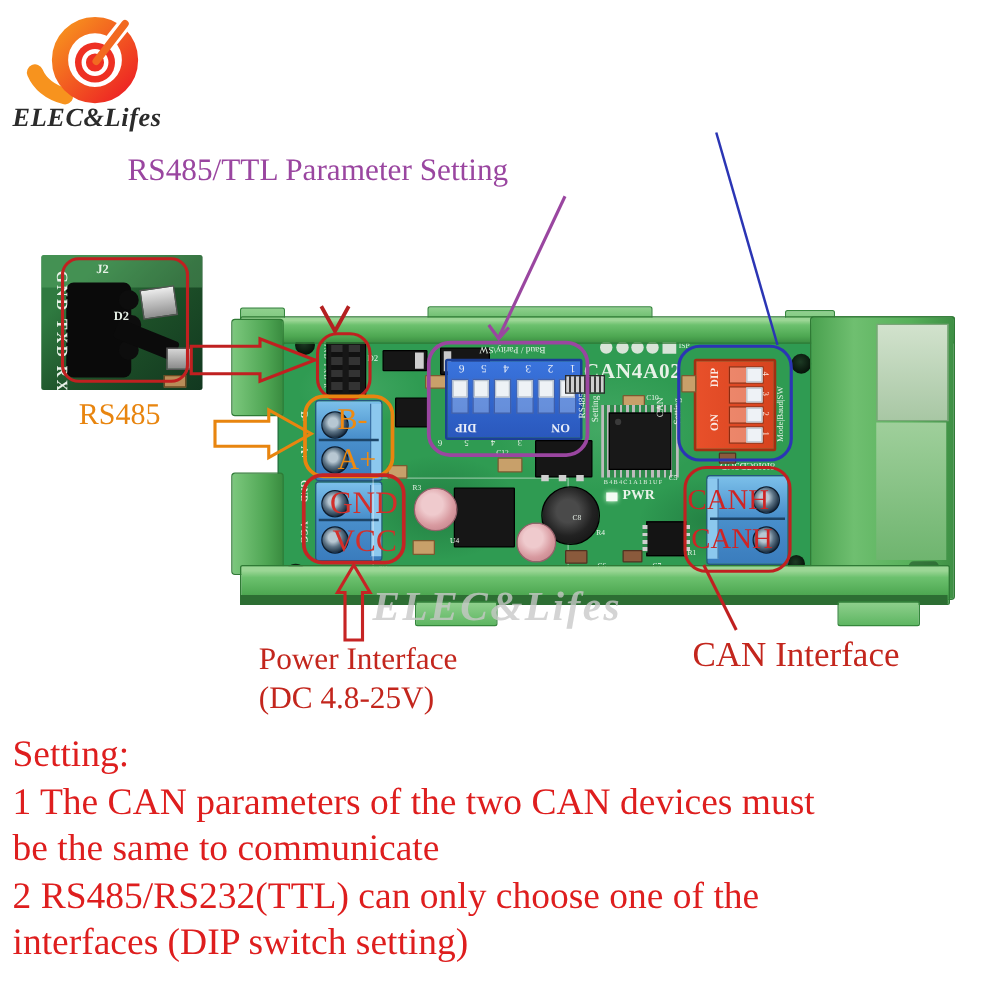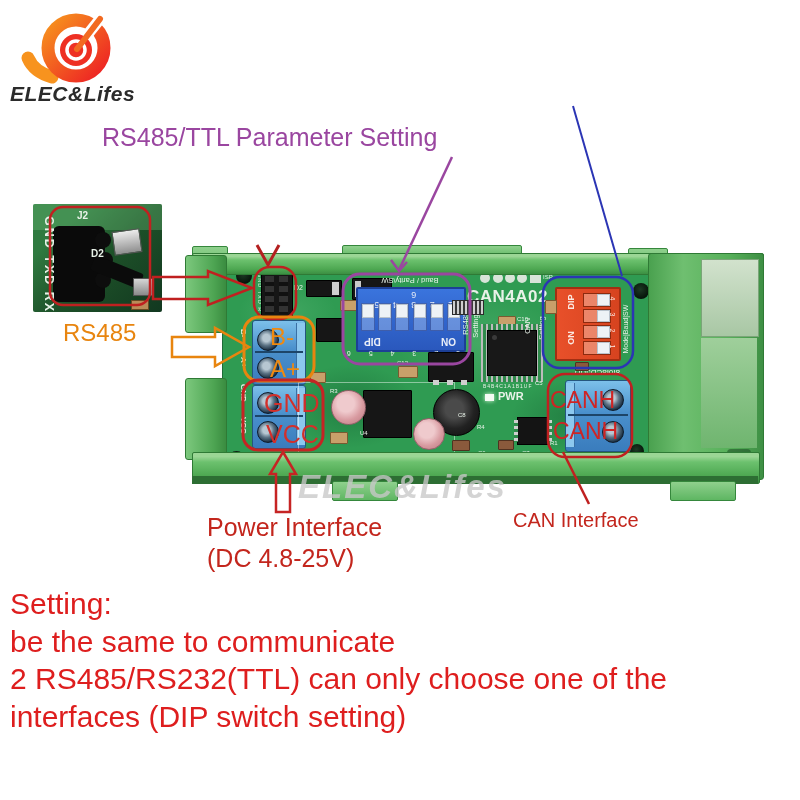--- a/index.html
+++ b/index.html
@@ -1,17 +1,17 @@
 <!DOCTYPE html>
 <html><head>
 <meta charset="utf-8">
 <style>
   html,body{margin:0;padding:0;background:#fff;}
   #stage{position:relative;width:800px;height:776px;background:#ffffff;overflow:hidden;
-         font-family:Liberation Sans, sans-serif;}
+         font-family:Liberation Serif, serif;}
   .abs{position:absolute;}
   .lbl{position:absolute;white-space:nowrap;}
   .silk{position:absolute;color:#e8f2e8;white-space:nowrap;line-height:1;}
   .r180{transform:rotate(180deg);}
   .rot90{transform:rotate(90deg);}
   .rotm90{transform:rotate(-90deg);}
   
   .pcb{background:#2f9b52;
        background-image:
          radial-gradient(90px 60px at 30% 70%, rgba(10,70,35,.35), rgba(0,0,0,0) 70%),
@@ -58,24 +58,25 @@
   </div>
 
   <div class="lbl" style="left:102px;top:123px;font-size:25px;color:#9a46a0;">RS485/TTL Parameter Setting</div>
   <div class="abs" style="left:63px;top:317px;font-size:24px;color:#e8850f;line-height:31px;">
     <div>RS485</div>
   </div>
   <div class="abs" style="left:207px;top:512px;font-size:25px;color:#c3261d;line-height:31px;">
     <div style="white-space:nowrap;">Power Interface</div>
     <div style="white-space:nowrap;">(DC 4.8-25V)</div>
   </div>
-  <div class="lbl" style="left:513px;top:509px;font-size:20px;color:#c3261d;">CAN Interface</div>
+  <div class="lbl" style="left:554px;top:509px;font-size:28px;color:#c3261d;">CAN Interface</div>
 
   <div class="abs" style="left:10px;top:585px;width:780px;font-size:30px;line-height:37.5px;color:#de1e1e;">
     <div>Setting:</div>
+    <div>1 The CAN parameters of the two CAN devices must</div>
     <div>be the same to communicate</div>
     <div>2 RS485/RS232(TTL) can only choose one of the</div>
     <div>interfaces (DIP switch setting)</div>
   </div>
 
   <div class="abs" style="left:33px;top:204px;width:129px;height:108px;overflow:hidden;border-radius:2px;
        background:linear-gradient(135deg,#2f7a40 0 22%,#1d5028 55%,#123820);">
     <div class="abs" style="left:0;top:0;width:129px;height:26px;background:rgba(110,190,120,.35);"></div>
     <div class="abs" style="left:20px;top:22px;width:52px;height:76px;background:#0a0a0a;border-radius:6px;"></div>
     <div class="abs" style="left:62px;top:28px;width:16px;height:16px;background:#0d0d0d;border-radius:50%;"></div>

